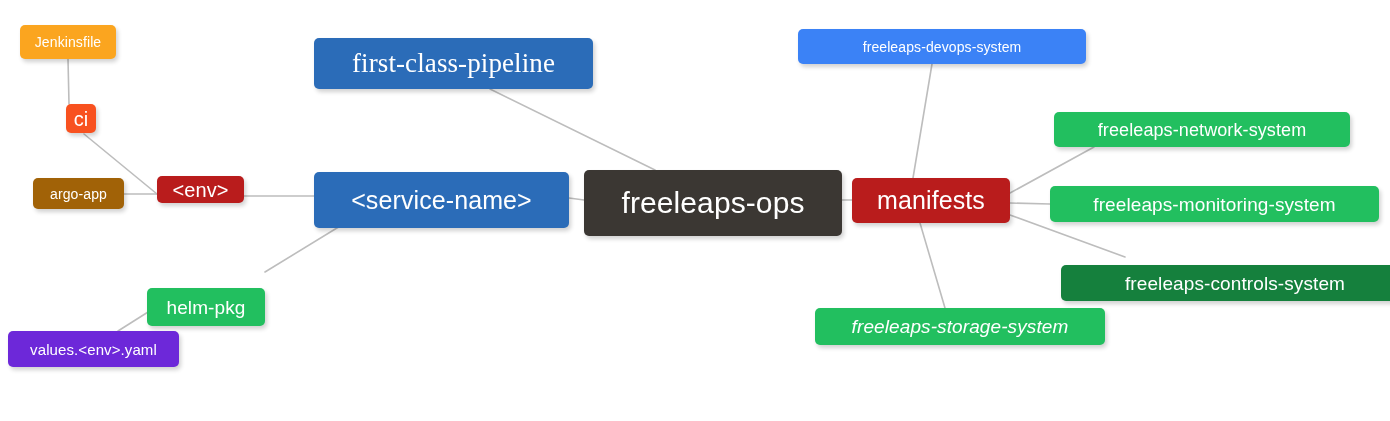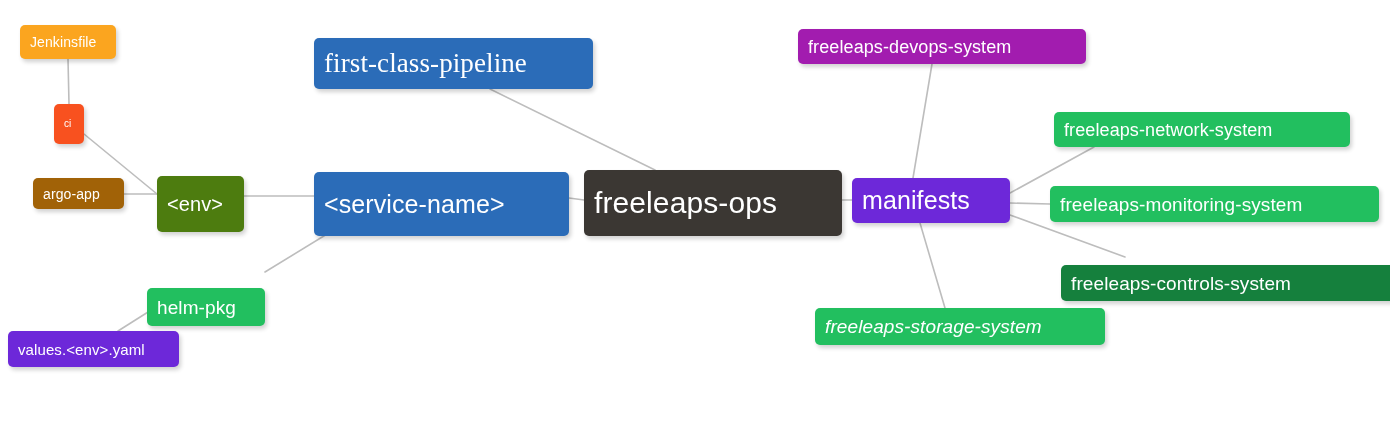--- a/index.html
+++ b/index.html
@@ -23,21 +23,21 @@
     top: 0;
     width: 1390px;
     height: 421px;
     pointer-events: none;
   }
   .node {
     position: absolute;
     box-sizing: border-box;
     display: flex;
     align-items: center;
-    justify-content: flex-start;
+    justify-content: center;
     border-radius: 5px;
     color: #ffffff;
     white-space: nowrap;
     box-shadow: 2px 3px 4px rgba(0,0,0,0.18);
     padding: 0 10px;
     line-height: 1;
     letter-spacing: 0.1px;
   }
   .node-label {
     display: block;
@@ -63,48 +63,48 @@
       <line x1="1010" y1="193" x2="1094" y2="147" stroke="#bdbdbd" stroke-width="1.6" stroke-linecap="round"></line>
       <line x1="1010" y1="203" x2="1050" y2="204" stroke="#bdbdbd" stroke-width="1.6" stroke-linecap="round"></line>
       <line x1="1010" y1="215" x2="1125" y2="257" stroke="#bdbdbd" stroke-width="1.6" stroke-linecap="round"></line>
       <line x1="920" y1="223" x2="945" y2="308" stroke="#bdbdbd" stroke-width="1.6" stroke-linecap="round"></line>
     </svg>
 
   <div id="node-layer">
       <div class="node" style="left: 20px; top: 25px; width: 96px; height: 34px; background: rgb(251, 165, 31); font-size: 14px;">
         <span class="node-label">Jenkinsfile</span>
       </div>
-      <div class="node" style="left: 54px; top: 104px; width: 30px; height: 40px; background: rgb(248, 81, 31); font-size: 10px;">
+      <div class="node" style="left: 66px; top: 104px; width: 30px; height: 29px; background: rgb(248, 81, 31); font-size: 20px;">
         <span class="node-label">ci</span>
       </div>
       <div class="node" style="left: 33px; top: 178px; width: 91px; height: 31px; background: #a16207; font-size: 14px;">
         <span class="node-label">argo-app</span>
       </div>
-      <div class="node" style="left: 157px; top: 176px; width: 87px; height: 56px; background: #4d7c0f; font-size: 20px;">
+      <div class="node" style="left: 157px; top: 176px; width: 87px; height: 27px; background: #b91c1c; font-size: 20px;">
         <span class="node-label">&lt;env&gt;</span>
       </div>
       <div class="node" style="left: 147px; top: 257px; width: 118px; height: 38px; background: rgb(34, 191, 95); font-size: 19px; margin-top: 31px;">
         <span class="node-label">helm-pkg</span>
       </div>
       <div class="node" style="left: 8px; top: 331px; width: 171px; height: 36px; background: #6d28d9; font-size: 15px;">
         <span class="node-label">values.&lt;env&gt;.yaml</span>
       </div>
       <div class="node" style="left: 314px; top: 38px; width: 279px; height: 51px; background: rgb(43, 108, 184); font-size: 27px; font-family: Liberation Serif, serif;">
         <span class="node-label">first-class-pipeline</span>
       </div>
-      <div class="node" style="left: 314px; top: 172px; width: 255px; height: 64px; background: rgb(43, 108, 184); font-size: 25px;">
+      <div class="node" style="left: 314px; top: 172px; width: 255px; height: 56px; background: rgb(43, 108, 184); font-size: 25px;">
         <span class="node-label">&lt;service-name&gt;</span>
       </div>
       <div class="node" style="left: 584px; top: 170px; width: 258px; height: 66px; background: rgb(59, 55, 51); font-size: 30px;">
         <span class="node-label">freeleaps-ops</span>
       </div>
-      <div class="node" style="left: 852px; top: 178px; width: 158px; height: 45px; background: #6d28d9; font-size: 25px;">
+      <div class="node" style="left: 852px; top: 178px; width: 158px; height: 45px; background: #b91c1c; font-size: 25px;">
         <span class="node-label">manifests</span>
       </div>
-      <div class="node" style="left: 798px; top: 29px; width: 288px; height: 35px; background: #a21caf; font-size: 18px;">
+      <div class="node" style="left: 798px; top: 29px; width: 288px; height: 35px; background: #3b82f6; font-size: 14px;">
         <span class="node-label">freeleaps-devops-system</span>
       </div>
       <div class="node" style="left: 1054px; top: 112px; width: 296px; height: 35px; background: rgb(34, 191, 95); font-size: 18px;">
         <span class="node-label">freeleaps-network-system</span>
       </div>
       <div class="node" style="left: 1050px; top: 186px; width: 329px; height: 36px; background: rgb(34, 191, 95); font-size: 19px;">
         <span class="node-label">freeleaps-monitoring-system</span>
       </div>
       <div class="node" style="left: 1061px; top: 265px; width: 348px; height: 36px; background: #15803d; font-size: 19px;">
         <span class="node-label">freeleaps-controls-system</span>

